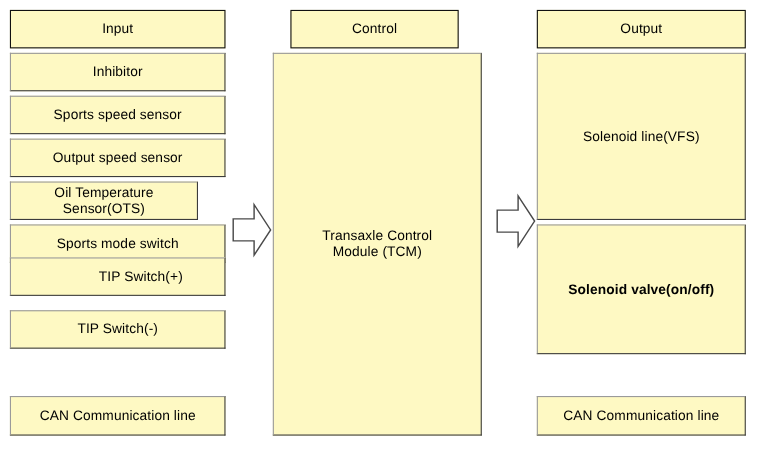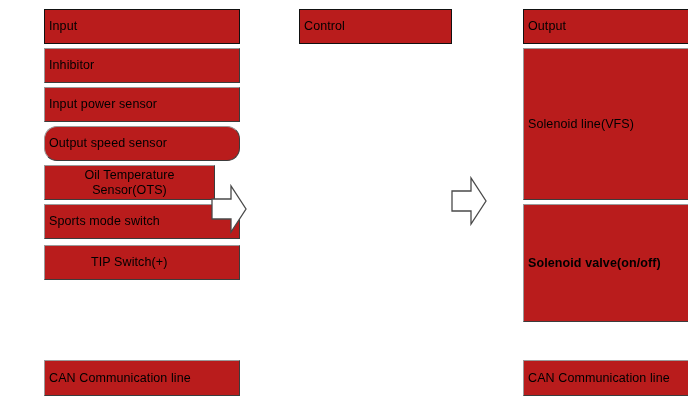--- a/index.html
+++ b/index.html
@@ -19,31 +19,31 @@
   #diagram {
     position: relative;
     width: 688px;
     height: 408px;
   }
 
   
   .box {
     position: absolute;
     box-sizing: border-box;
-    background: #b91c1c;
+    background: #fef9c3;
     border: 1px solid #3c3c3c;
     border-top-color: #9a9a9a;
     border-left-color: #9a9a9a;
     display: flex;
     align-items: center;
+    justify-content: center;
     text-align: center;
     font-size: 12.5px;
     line-height: 15px;
     letter-spacing: 0.1px;
-    margin-left: 35px;
   }
   
   .box.header {
     border: 1.6px solid #111111;
   }
 
   .box .label {
     display: block;
     padding: 0 4px;
     white-space: pre-line;
@@ -76,55 +76,62 @@
 
   <div class="box header col-input" style="left:9px;  top:9px;   width:196px; height:35px;">
     <span class="label">Input</span>
   </div>
 
   <div class="box col-input" style="left:9px;  top:48px;  width:196px; height:35px;">
     <span class="label">Inhibitor</span>
   </div>
 
   <div class="box col-input" style="left:9px;  top:87px;  width:196px; height:35px;">
-    <span class="label">Input power sensor</span>
+    <span class="label">Sports speed sensor</span>
   </div>
 
-  <div class="box col-input" style="left:9px;  top:126px; width:196px; height:35px;border-radius:13px;">
+  <div class="box col-input" style="left:9px;  top:126px; width:196px; height:35px;">
     <span class="label">Output speed sensor</span>
   </div>
 
   <div class="box col-input" style="left:9px;  top:165px; width:171px; height:35px;">
     <span class="label">Oil Temperature Sensor(OTS)</span>
   </div>
 
   <div class="box col-input" style="left:9px;  top:204px; width:196px; height:35px;">
     <span class="label">Sports mode switch</span>
   </div>
 
-  <div class="box col-input" style="left:9px;  top:245px; width:196px; height:35px;padding-left:42px;">
+  <div class="box col-input" style="left:9px;  top:234px; width:196px; height:35px;padding-left:42px;">
     <span class="label">TIP Switch(+)</span>
   </div>
 
+  <div class="box col-input" style="left:9px;  top:282px; width:196px; height:35px;">
+    <span class="label">TIP Switch(-)</span>
+  </div>
 
 
   <div class="box col-input" style="left:9px;  top:360px; width:196px; height:36px;">
     <span class="label">CAN Communication line</span>
   </div>
 
   <div class="arrow" style="left:211px; top:185px; width:36px; height:48px;">
     <svg width="36" height="48" viewBox="0 0 36 48">
       <polygon points="1,14 20,14 20,1 35,24 20,47 20,34 1,34"></polygon>
     </svg>
   </div>
 
   <div class="box header col-ctrl" style="left:264px; top:9px;  width:153px; height:35px;">
     <span class="label">Control</span>
   </div>
 
+  <div class="box col-ctrl" style="left:248px; top:48px; width:190px; height:348px;">
+    <span class="label">Transaxle Control
+Module (TCM)</span>
+  </div>
 
   <div class="arrow" style="left:451px; top:177px; width:36px; height:48px;">
     <svg width="36" height="48" viewBox="0 0 36 48">
       <polygon points="1,14 20,14 20,1 35,24 20,47 20,34 1,34"></polygon>
     </svg>
   </div>
 
   <div class="box header col-output" style="left:488px; top:9px;   width:190px; height:35px;">
     <span class="label">Output</span>
   </div>

